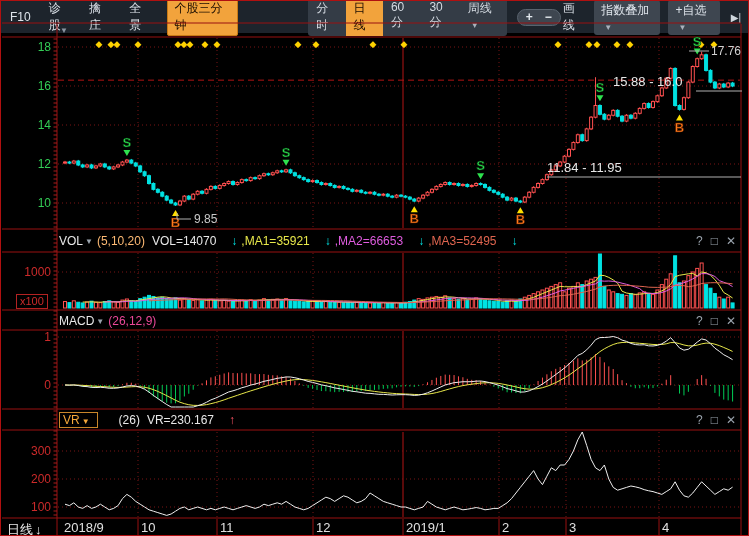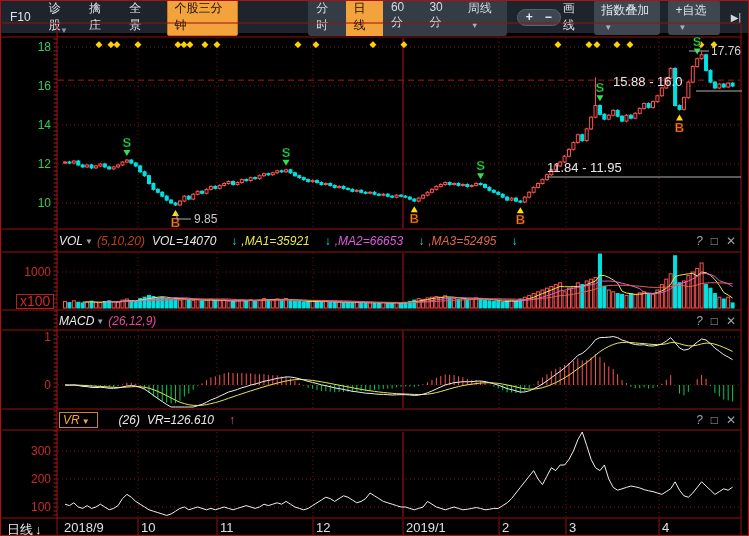--- a/index.html
+++ b/index.html
@@ -18,35 +18,35 @@
   .caret{font-size:8px;color:#aab2bc;margin-left:3px;}
   .zoom-pill{display:flex;background:#3e4650;border:1px solid #59636e;border-radius:9px;
              margin-left:10px;padding:0 8px;height:15px;align-items:center;gap:12px;color:#e5eaef;
              font-weight:bold;font-size:12px;line-height:13px;}
   .tb-right{margin-left:auto;display:flex;align-items:center;gap:8px;padding-right:4px;}
   .tb-btn{background:#3e4650;border-radius:3px;padding:2px 7px;color:#dde3ea;}
   .tb-plain{color:#dde3ea;padding:2px 2px;}
   .collapse{color:#cfd6dd;font-size:10px;padding:0 3px;}
   
   .pane-header{position:absolute;left:58px;right:12px;height:20px;display:flex;align-items:center;
-               font-size:12px;color:#e2e2e2;background:transparent;white-space:nowrap;font-style:italic;}
+               font-size:12px;color:#e2e2e2;background:transparent;white-space:nowrap;}
   .ph-title{color:#e8e8e8;}
   .ph-title-box{color:#f4a83a;border:1px solid #c8862a;padding:0 3px;margin-right:9px;}
   .ph-caret{font-size:8px;color:#9aa3ad;margin:0 4px 0 2px;}
-  .ph-params{color:#c2410c;margin-right:7px;}
+  .ph-params{color:#fdba74;margin-right:7px;}
   .ph-fields span.f-label{margin-right:13px;}
   .c-white{color:#e8e8e8}.c-yellow{color:#e8e84a}.c-magenta{color:#e05ce0}.c-salmon{color:#e0654f}
   .arr-down{color:#00e2e2;font-weight:bold;margin:0 4px 0 2px;}
   .arr-up{color:#ff5566;font-weight:bold;margin:0 4px 0 2px;}
   .ph-icons{margin-left:auto;color:#9aa3ad;display:flex;gap:8px;font-size:12px;}
   .ph-icons span{cursor:default;}
   
   #mini-caret{position:absolute;left:59px;top:25px;font-size:8px;color:#8a94a0;}
   #x100-box{position:absolute;left:15px;top:293px;border:1px solid #b32222;color:#cc2a2a;
-            font-size:14px;padding:0 3px;line-height:13px;}
+            font-size:11px;padding:0 3px;line-height:13px;}
   #period-label{position:absolute;left:6px;top:520px;color:#e8e8e8;font-size:13px;}
   #period-label b{font-size:13px;color:#f0f0f0;margin-left:2px;}
   svg{position:absolute;left:0;top:0;}
 </style>
 </head>
 <body>
 
 <div id="app">
 
   <div id="toolbar">
@@ -955,21 +955,21 @@
     <span class="ph-icons">
       <span>?</span>
       <span>□</span>
       <span>✕</span>
     </span>
   </div>
 
   <div class="pane-header" style="top:409px">
     <span class="ph-title-box"><span>VR</span><span class="ph-caret" style="color:#f4a83a">▼</span></span>
     <span class="ph-params" style="color:#e8e8e8;margin-left:12px">(26)</span>
-    <span class="ph-fields"><span class="f-label c-white">VR=126.610</span><span class="arr-up">↑</span></span>
+    <span class="ph-fields"><span class="f-label c-white">VR=230.167</span><span class="arr-up">↑</span></span>
     <span class="ph-icons">
       <span>?</span>
       <span>□</span>
       <span>✕</span>
     </span>
   </div>
 
   <div id="x100-box">x100</div>
 
   <div id="period-label">

